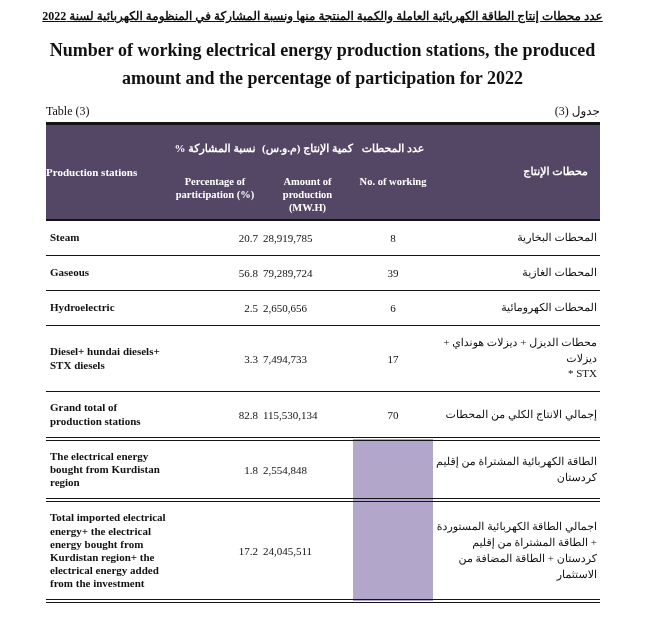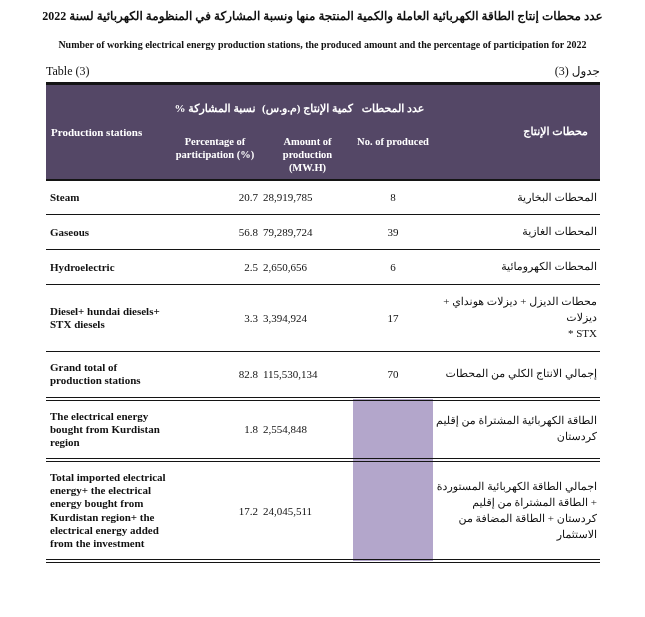--- a/index.html
+++ b/index.html
@@ -10,24 +10,24 @@
     --border:#141414;
   }
   *{box-sizing:border-box;}
   html,body{margin:0;padding:0;}
   body{
     width:645px;height:617px;background:#ffffff;color:#111;
     font-family:"Liberation Serif", serif;overflow:hidden;
   }
   .title-ar{
     direction:rtl;text-align:center;font-weight:bold;font-size:12px;
-    padding-top:9px;margin:0 40px;
+    padding-top:9px;margin:0 40px;text-decoration:underline;
   }
   .title-en{
-    text-align:center;font-weight:bold;font-size:10px;line-height:1.55;
+    text-align:center;font-weight:bold;font-size:18px;line-height:1.55;
     max-width:552px;margin:13px auto 0;
   }
   .table-labels{
     display:flex;justify-content:space-between;align-items:flex-end;
     margin:11px 45px 3px 46px;font-weight:normal;font-size:12px;
   }
   .table-labels .ar{direction:rtl;}
   table.main{
     border-collapse:collapse;table-layout:fixed;width:554px;margin-left:46px;
     border-top:3px solid var(--border);
@@ -35,21 +35,21 @@
   col.c-en{width:122px;} col.c-pct{width:94px;} col.c-amt{width:91px;}
   col.c-sta{width:80px;} col.c-ar{width:167px;}
   thead tr{height:78px;}
   thead th{
     background:var(--header-bg);color:var(--header-text);
     font-weight:bold;padding:0;border-bottom:2px solid var(--border);
   }
   th .stack{display:flex;flex-direction:column;height:94px;}
   th .h-ar{flex:1.1;display:flex;align-items:center;justify-content:center;direction:rtl;font-size:11px;}
   th .h-en{flex:1;display:flex;align-items:flex-start;justify-content:center;text-align:center;font-size:10.5px;line-height:1.25;padding:2px 2px 0;}
-  th.h-left{text-align:left;vertical-align:middle;font-size:11px;padding-left:5px;margin-top:43px;}
+  th.h-left{text-align:left;vertical-align:middle;font-size:11px;margin-top:43px;}
   th.h-right{text-align:right;vertical-align:middle;direction:rtl;font-size:11px;padding-right:12px;}
   tbody td{
     vertical-align:middle;font-size:11px;padding-top:9px;padding-bottom:9px;
     border-bottom:1px solid var(--border);
   }
   tr.sep-double td{border-bottom:4px double var(--border);}
   td.t-en{font-weight:bold;text-align:left;padding-left:4px;white-space:pre-line;line-height:1.2;}
   td.t-pct{text-align:right;padding-right:4px;}
   td.t-amt{padding-right:3px;}
   td.t-sta{text-align:center;}
@@ -87,21 +87,21 @@
       </th>
       <th>
         <div class="stack">
           <div class="h-ar">كمية الإنتاج (م.و.س)</div>
           <div class="h-en">Amount of production (MW.H)</div>
         </div>
       </th>
       <th>
         <div class="stack">
           <div class="h-ar">عدد المحطات</div>
-          <div class="h-en">No. of produced</div>
+          <div class="h-en">No. of working</div>
         </div>
       </th>
       <th class="h-right">محطات الإنتاج</th>
     </tr>
   </thead>
   <tbody>
       <tr class="sep-single">
     <td class="t-en">Steam</td>
     <td class="t-pct">20.7</td>
     <td class="t-amt">28,919,785</td>
@@ -119,21 +119,21 @@
     <td class="t-en">Hydroelectric</td>
     <td class="t-pct">2.5</td>
     <td class="t-amt">2,650,656</td>
     <td class="t-sta">6</td>
     <td class="t-ar" dir="rtl">المحطات الكهرومائية</td>
   </tr>
       <tr class="sep-single">
     <td class="t-en">Diesel+ hundai diesels+
 STX diesels</td>
     <td class="t-pct">3.3</td>
-    <td class="t-amt">3,394,924</td>
+    <td class="t-amt">7,494,733</td>
     <td class="t-sta">17</td>
     <td class="t-ar" dir="rtl">محطات الديزل + ديزلات هونداي + ديزلات
 ‎* STX</td>
   </tr>
       <tr class="sep-double">
     <td class="t-en">Grand total of production stations</td>
     <td class="t-pct">82.8</td>
     <td class="t-amt">115,530,134</td>
     <td class="t-sta">70</td>
     <td class="t-ar" dir="rtl">إجمالي الانتاج الكلي من المحطات</td>

